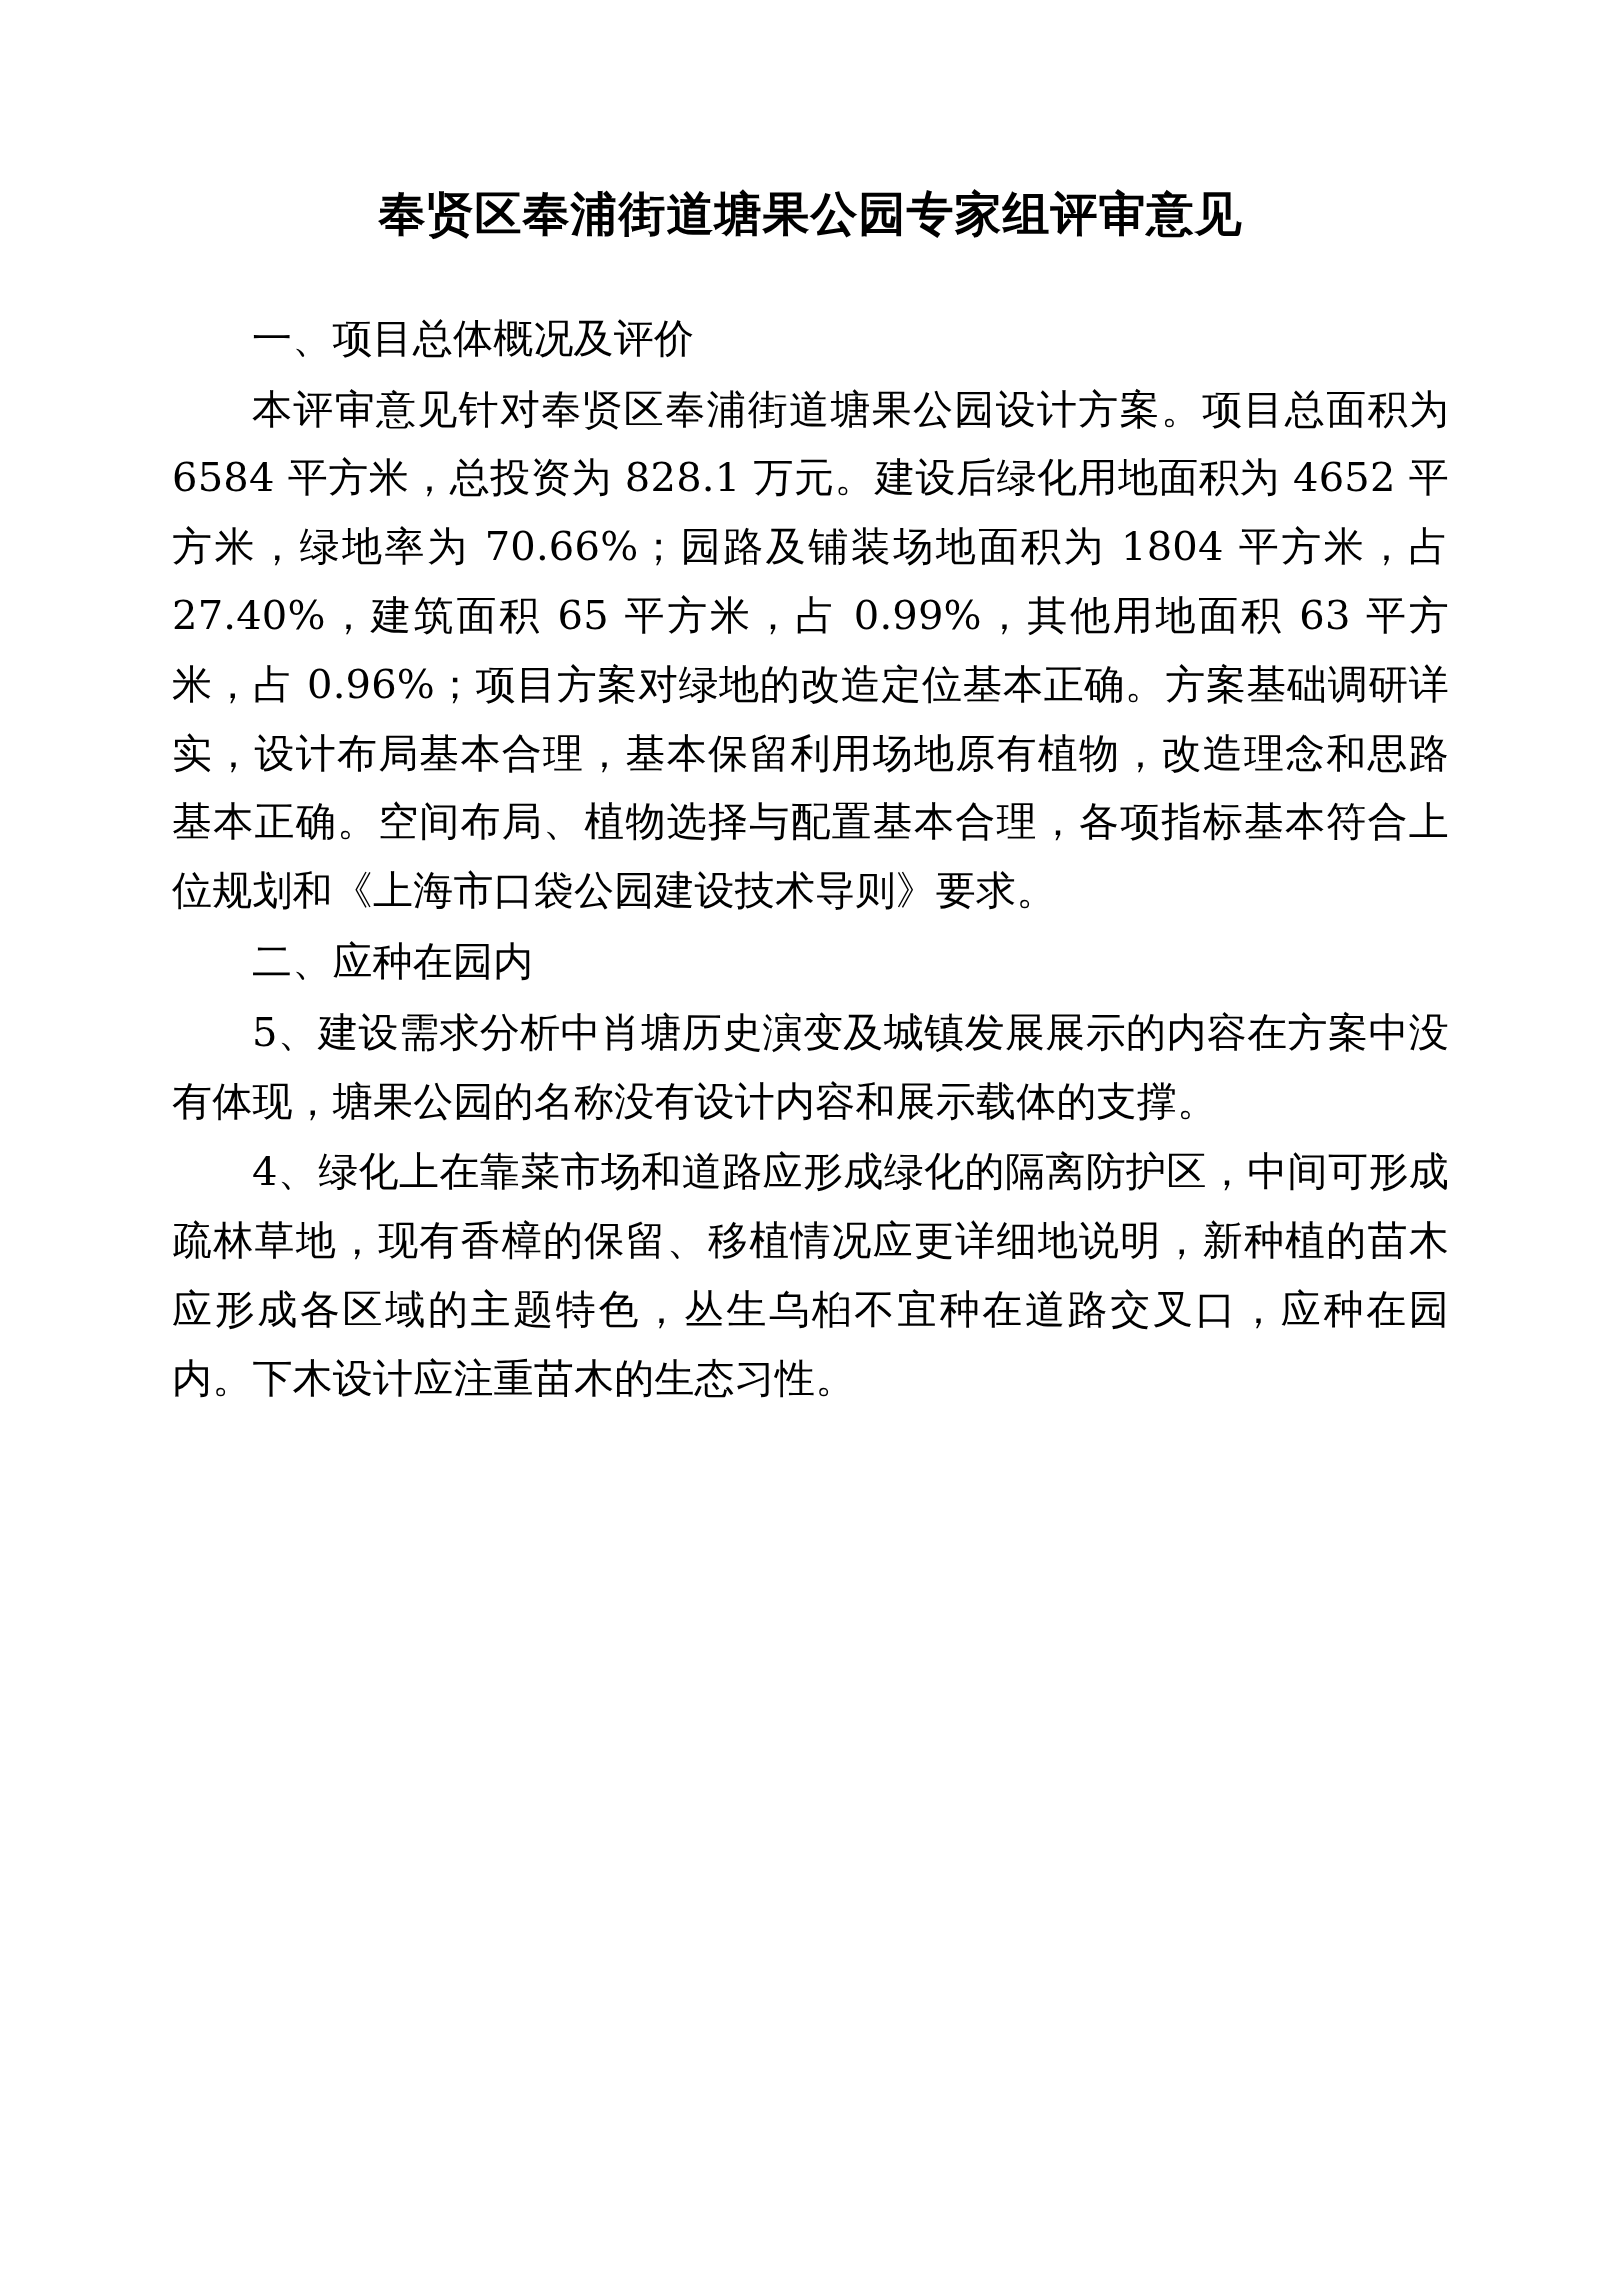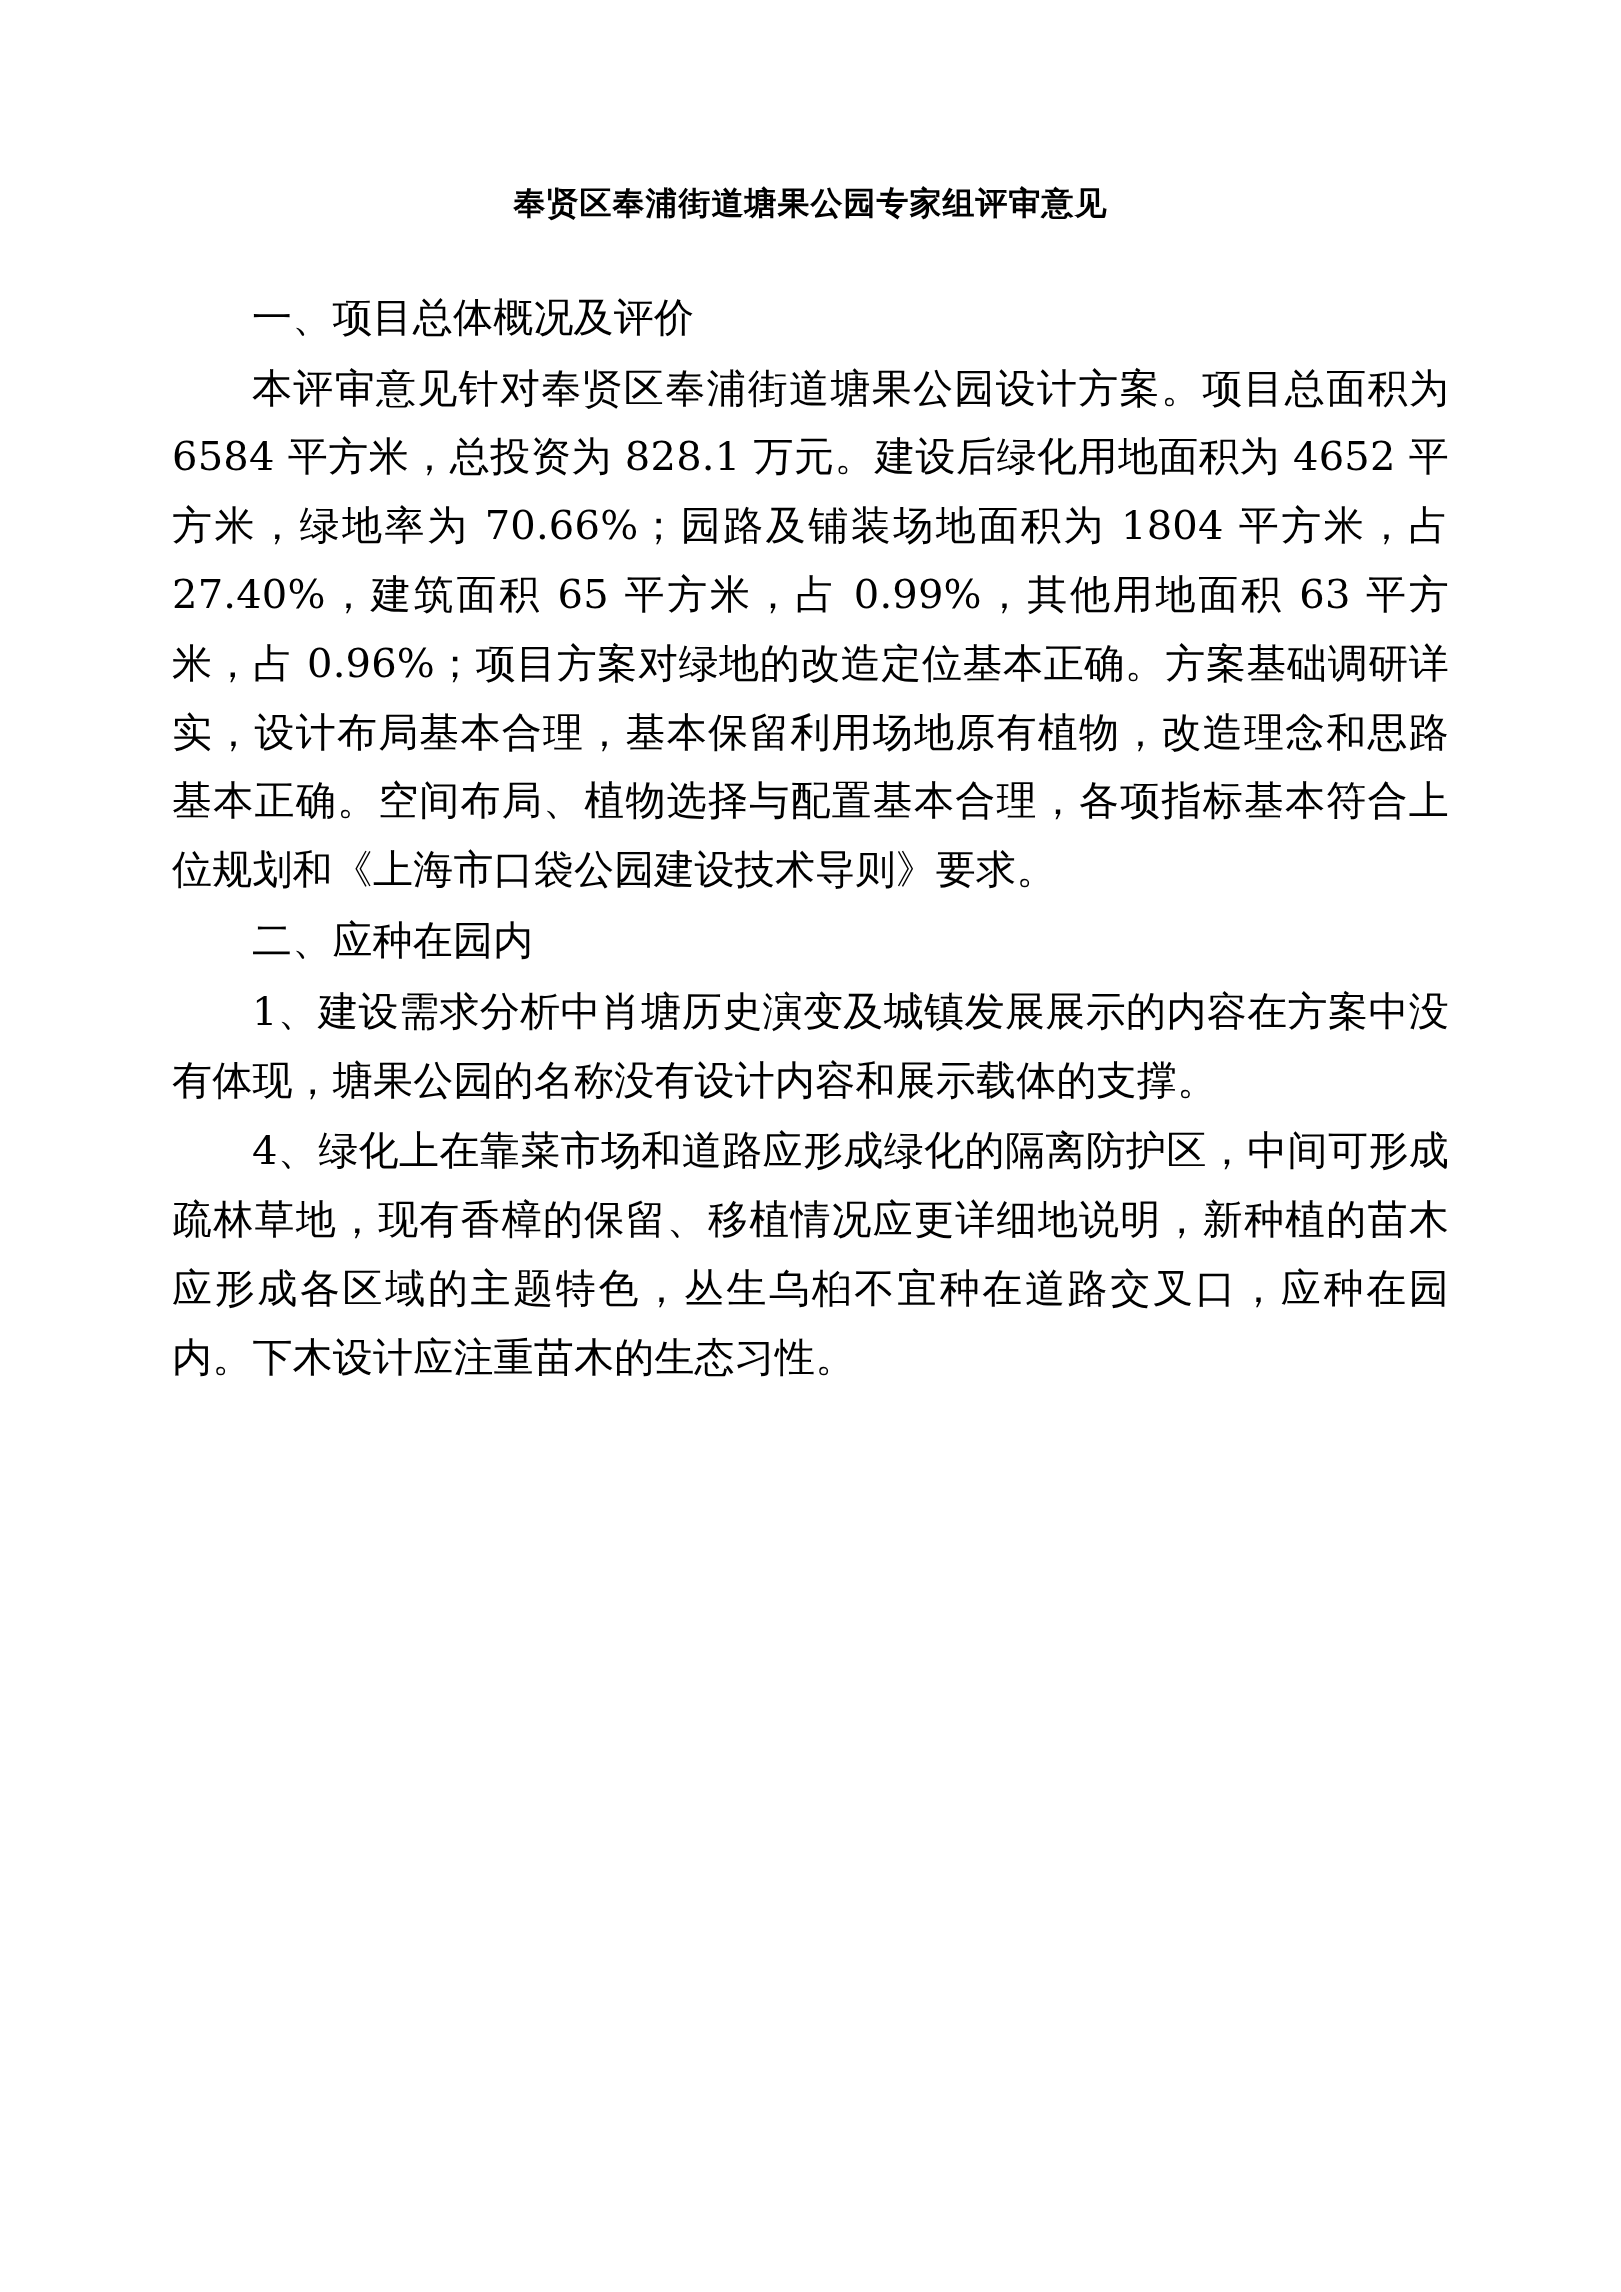--- a/index.html
+++ b/index.html
@@ -16,21 +16,21 @@
   }
   .page {
     box-sizing: border-box;
     width: 1621px;
     height: 2293px;
     padding: 181px 172px 0 172px;
     background: #ffffff;
   }
   .doc-title {
     text-align: center;
-    font-size: 32px;
+    font-size: 47px;
     font-weight: bold;
     letter-spacing: 1px;
     margin: 0 0 57px 0;
     line-height: 1.4;
     font-family: "DejaVu Serif", "Liberation Serif", serif;
   }
   .para {
     font-size: 40px;
     line-height: 1.72;
     margin: 0 0 2px 0;
@@ -45,16 +45,16 @@
 </style>
 </head>
 <body>
 
 <div class="page">
   <h1 class="doc-title">奉贤区奉浦街道塘果公园专家组评审意见</h1>
 
   <p class="para section-head">一、项目总体概况及评价</p>
   <p class="para">本评审意见针对奉贤区奉浦街道塘果公园设计方案。项目总面积为 6584 平方米，总投资为 828.1 万元。建设后绿化用地面积为 4652 平方米，绿地率为 70.66%；园路及铺装场地面积为 1804 平方米，占 27.40%，建筑面积 65 平方米，占 0.99%，其他用地面积 63 平方米，占 0.96%；项目方案对绿地的改造定位基本正确。方案基础调研详实，设计布局基本合理，基本保留利用场地原有植物，改造理念和思路基本正确。空间布局、植物选择与配置基本合理，各项指标基本符合上位规划和《上海市口袋公园建设技术导则》要求。</p>
   <p class="para section-head">二、应种在园内</p>
-  <p class="para">1、建设需求分析中肖塘历史演变及城镇发展展示的内容在方案中没有体现，塘果公园的名称没有设计内容和展示载体的支撑。</p>
+  <p class="para">5、建设需求分析中肖塘历史演变及城镇发展展示的内容在方案中没有体现，塘果公园的名称没有设计内容和展示载体的支撑。</p>
   <p class="para">4、绿化上在靠菜市场和道路应形成绿化的隔离防护区，中间可形成疏林草地，现有香樟的保留、移植情况应更详细地说明，新种植的苗木应形成各区域的主题特色，丛生乌桕不宜种在道路交叉口，应种在园内。下木设计应注重苗木的生态习性。</p>
 </div>
 
 
 </body></html>

